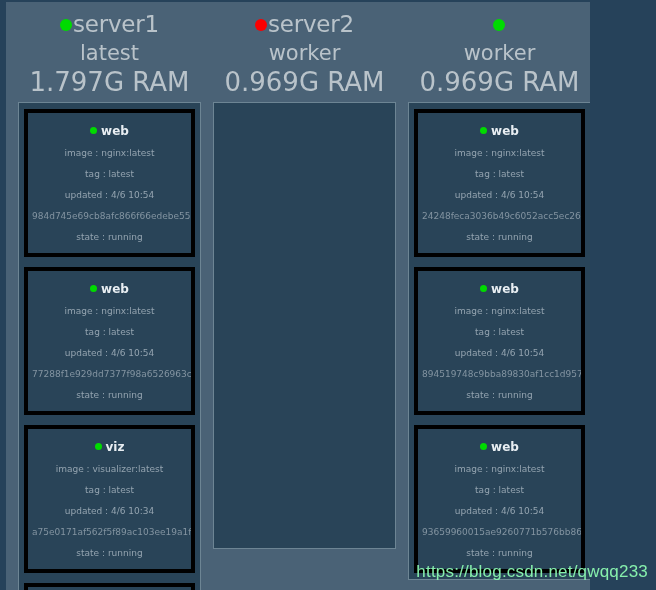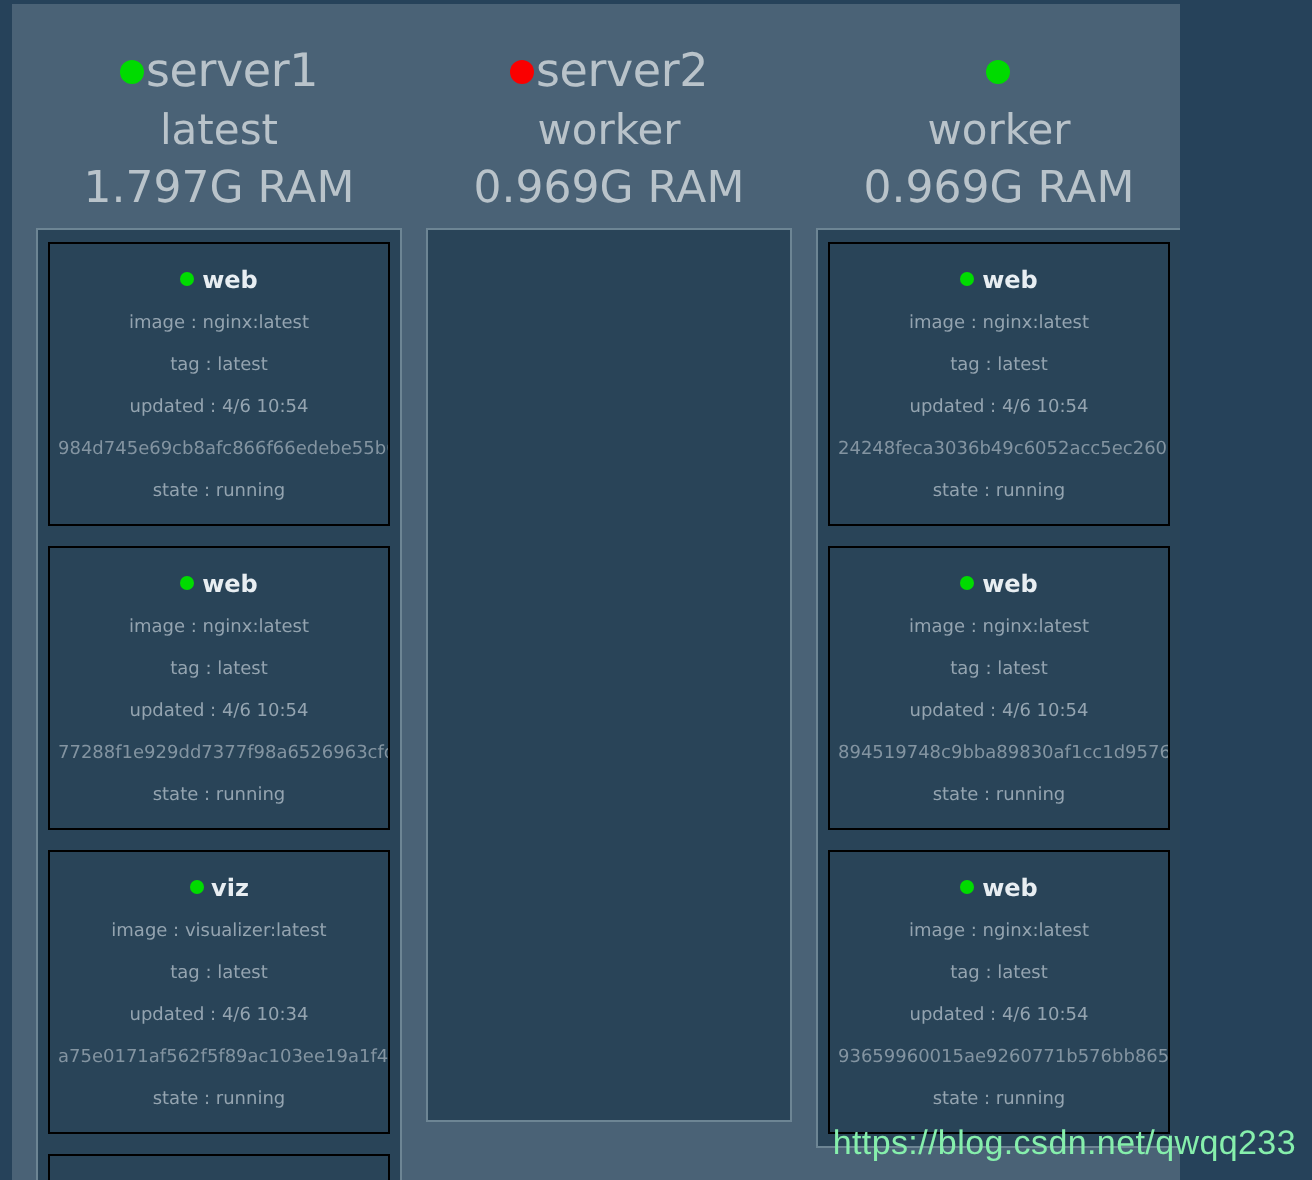--- a/index.html
+++ b/index.html
@@ -31,21 +31,21 @@
   
   .nodes {
     position: absolute;
     left: 0;
     top: 0;
     width: 584px;
     height: 588px;
     display: flex;
     flex-direction: row;
     align-items: flex-start;
-    padding: 12px 0 0 12px;
+    padding: 0 0 0 12px;
     box-sizing: border-box;
   }
 
   .node {
     width: 183px;
     margin-right: 12px;
     display: flex;
     flex-direction: column;
     align-items: center;
   }
@@ -64,21 +64,21 @@
     white-space: nowrap;
     letter-spacing: -0.2px;
   }
 
   .node-role {
     font-size: 21px;
     line-height: 30px;
   }
 
   .node-ram {
-    font-size: 22px;
+    font-size: 26px;
     line-height: 29px;
   }
 
   .dot {
     display: inline-block;
     width: 12px;
     height: 12px;
     border-radius: 50%;
     vertical-align: 1px;
     margin-right: 1px;
@@ -92,21 +92,21 @@
     background: #294458;
     border: 1px solid #6d8594;
     box-sizing: border-box;
     min-height: 447px;
     padding: 6px 5px 6px 5px;
     overflow: hidden;
   }
 
   
   .task {
-    border: 1px solid #000000;
+    border: 4px solid #000000;
     box-sizing: border-box;
     margin: 0 0 10px 0;
     padding: 10px 0 9px 0;
     text-align: center;
     overflow: hidden;
     background: transparent;
   }
   .task:last-child { margin-bottom: 0; }
 
   .task-title {

